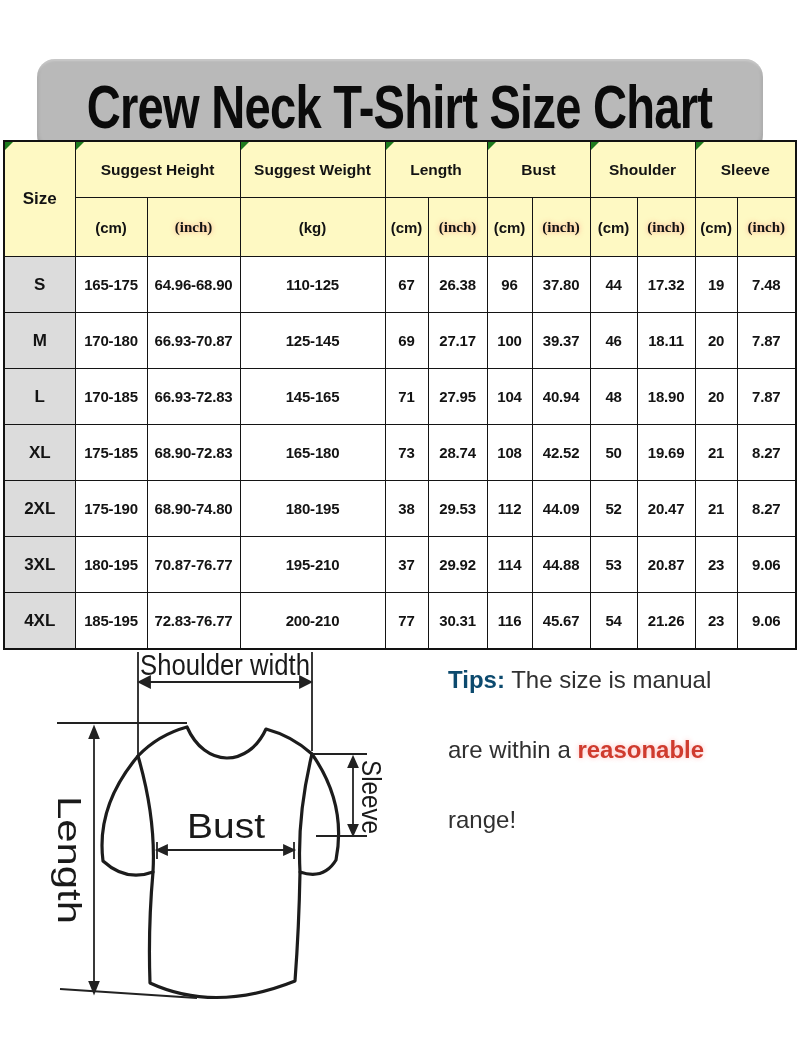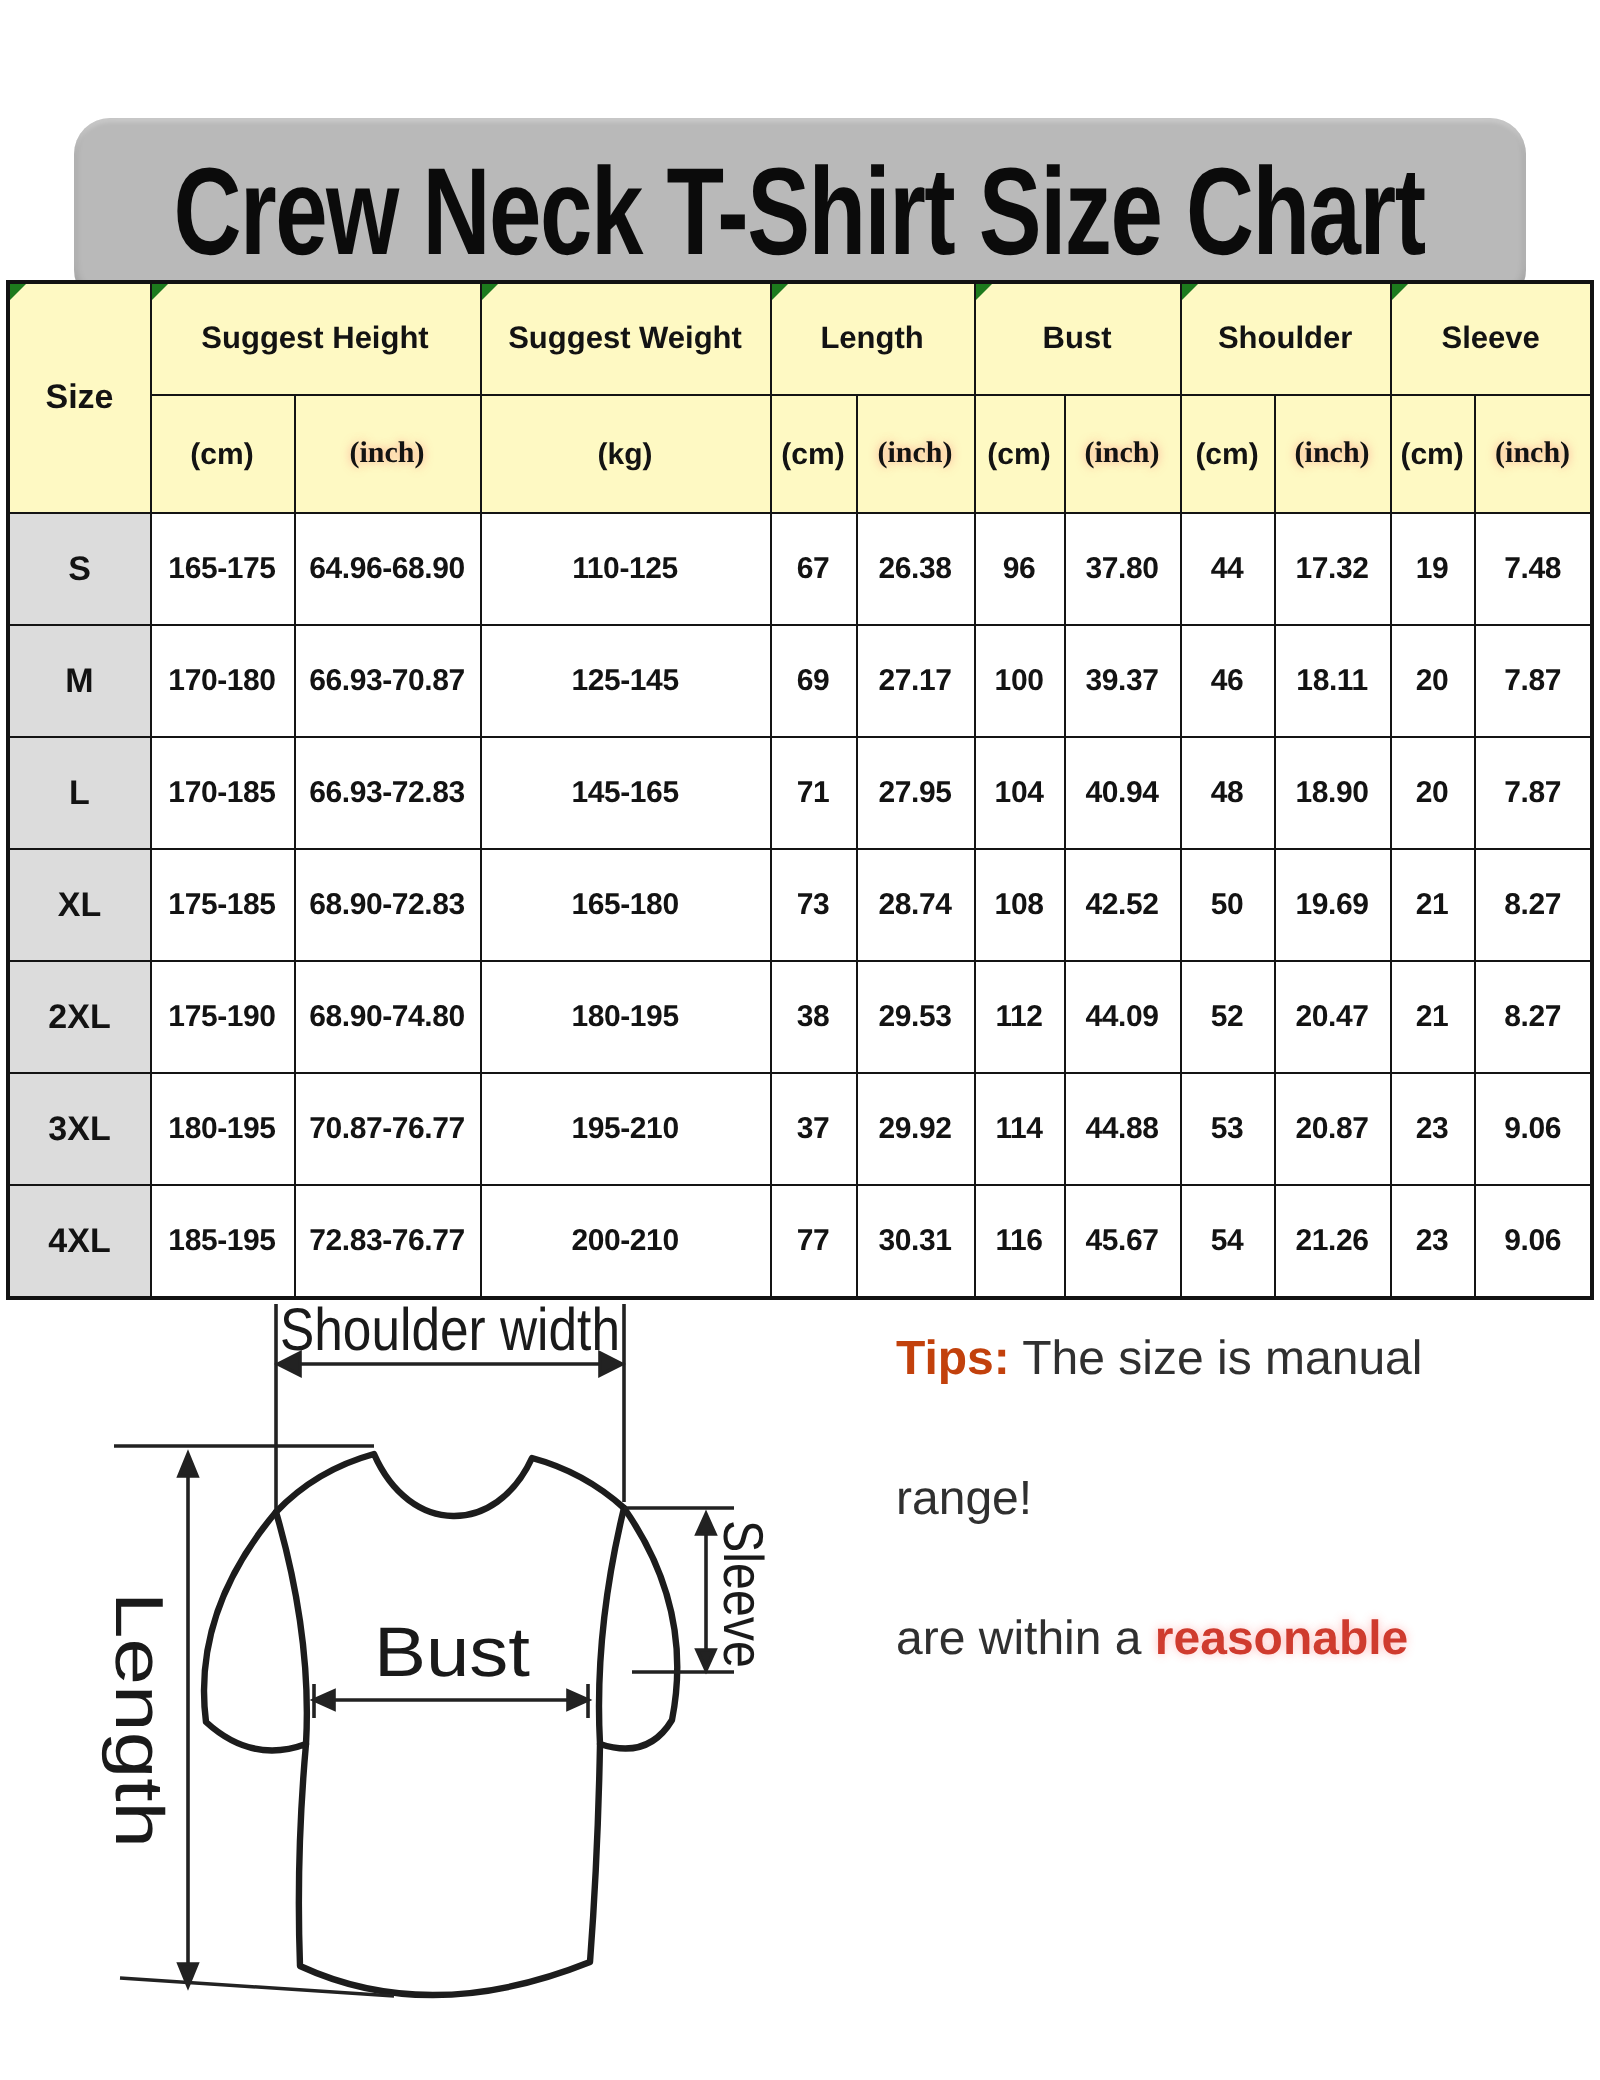--- a/index.html
+++ b/index.html
@@ -56,21 +56,21 @@
 
   
   .tips {
     position:absolute; left:448px; top:645px; width:348px;
   }
   .tip-line {
     height:70px; line-height:70px;
     font-size:24px; color:#303030; white-space:nowrap;
   }
   .tip-red  { color:#cf3b2e; font-weight:bold; text-shadow:0 0 5px rgba(255,110,110,.45); }
-  .tip-label{ color:#c2410c; font-weight:bold; }
+  .tip-label{ color:#0c4a6e; font-weight:bold; }
 </style>
 </head>
 <body>
 
 <div class="title-banner">
   <span class="title-text">Crew Neck T-Shirt Size Chart</span>
 </div>
 
 <table class="size-table">
     <colgroup>
@@ -245,15 +245,15 @@
   </g>
 
   <text x="225" y="27" text-anchor="middle" font-size="30" textLength="170" lengthAdjust="spacingAndGlyphs">Shoulder width</text>
   <text x="226" y="190" text-anchor="middle" font-size="35" textLength="78" lengthAdjust="spacingAndGlyphs">Bust</text>
   <text transform="translate(362,112) rotate(90)" font-size="28" textLength="74" lengthAdjust="spacingAndGlyphs">Sleeve</text>
   <text transform="translate(58,148) rotate(90)" font-size="34" textLength="128" lengthAdjust="spacingAndGlyphs">Length</text>
 </svg>
 
 <div class="tips">
     <div class="tip-line"><span class="tip-label">Tips:</span><span class=""> The size is manual</span></div>
+    <div class="tip-line"><span class="">are within a </span><span class="tip-red">reasonable</span></div>
     <div class="tip-line"><span class="">range!</span></div>
-    <div class="tip-line"><span class="">are within a </span><span class="tip-red">reasonable</span></div>
   </div>
 
 </body></html>

